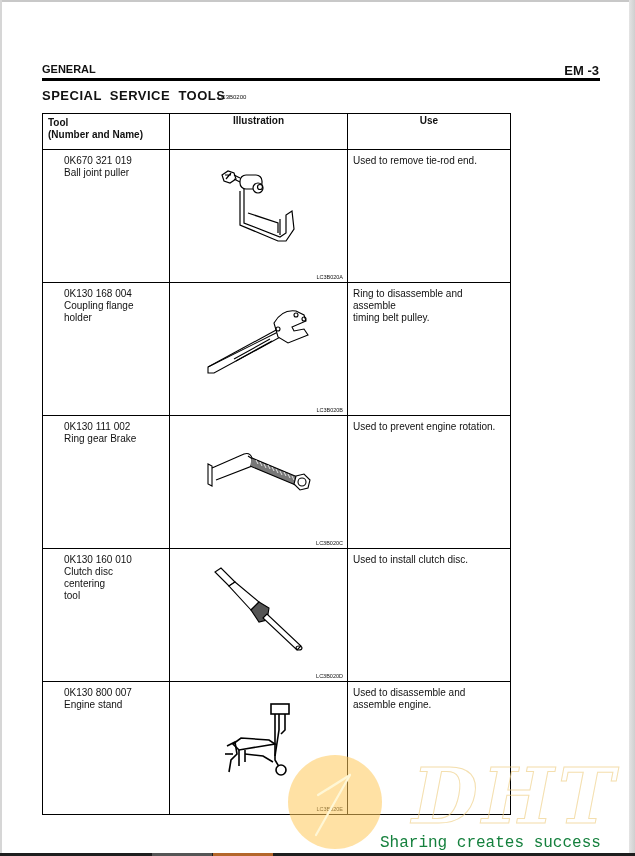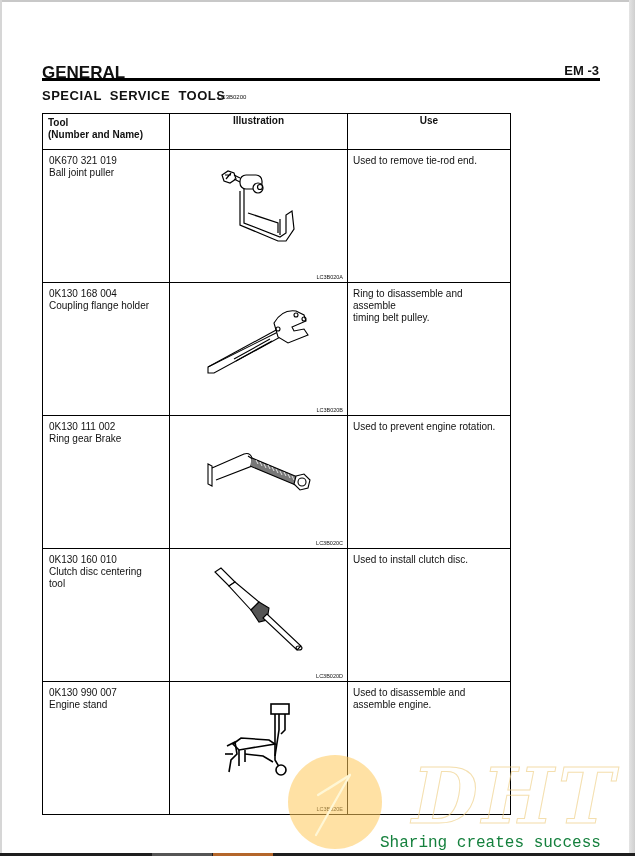--- a/index.html
+++ b/index.html
@@ -5,34 +5,34 @@
   html, body { margin:0; padding:0; }
   body { width:635px; height:856px; background:#ffffff; position:relative; overflow:hidden;
          font-family:"Liberation Sans", sans-serif; color:#111; }
   .frame-top { position:absolute; left:0; top:0; width:635px; height:2px; background:#c8c8c8; }
   .frame-left { position:absolute; left:0; top:0; width:2px; height:856px; background:#d6d6d6; }
   .frame-right { position:absolute; right:0; top:0; width:6px; height:856px; background:linear-gradient(to right,#e4e4e4,#cfcfcf); }
   .bottom-bar { position:absolute; left:0; bottom:0; width:635px; height:3px; background:#1e1e1e; }
   .bottom-bar .seg1 { position:absolute; left:152px; width:60px; height:3px; background:#555; }
   .bottom-bar .seg2 { position:absolute; left:213px; width:60px; height:3px; background:#b4662a; }
 
-  .hdr-left { position:absolute; left:42px; top:63px; font-weight:bold; font-size:17px; }
+  .hdr-left { position:absolute; left:42px; top:63px; font-weight:bold; font-size:11px; }
   .hdr-right { position:absolute; right:36px; top:63px; font-weight:bold; font-size:13px;margin-left:12px; }
   .hdr-rule { position:absolute; left:42px; top:78px; width:558px; height:3px; background:#000; }
   .title { position:absolute; left:42px; top:88px; font-weight:bold; font-size:13px; letter-spacing:0.5px; }
   .title-code { position:absolute; left:218px; top:94px; font-size:6px; }
 
   table.tools { position:absolute; left:42px; top:113px; width:469px; border-collapse:collapse; font-size:10px; }
   table.tools th, table.tools td { border:1px solid #000; vertical-align:top; }
   table.tools th { height:29px; font-weight:bold; font-size:10px; }
   th.col-tool { width:116px; text-align:left; padding:3px 5px; line-height:12px; vertical-align:middle; }
   th.col-ill { width:175px; text-align:center; vertical-align:middle; }
   th.col-use { text-align:center; vertical-align:middle; }
   td { height:122px; }
-  td.tool { padding:5px 6px; line-height:12px; }
+  td.tool { padding:5px 21px; line-height:12px; }
   td.ill { position:relative; padding:0; }
   td.use { padding:5px 5px; line-height:12px;margin-left:40px; }
   .fig { position:absolute; left:0; right:0; top:8px; height:100px; display:flex; justify-content:center; align-items:center; }
   .fig-code { position:absolute; right:4px; bottom:2px; font-size:5.5px; }
 
   .wm-circle { position:absolute; left:288px; top:755px; width:94px; height:94px; border-radius:50%;
                background:rgba(255,200,90,0.55); }
   .wm-arrow { position:absolute; left:288px; top:755px; }
   .wm-dht { position:absolute; left:412px; top:752px; font-size:76px; font-weight:bold; font-style:italic;
             color:transparent; -webkit-text-stroke:1px rgba(240,210,140,0.7); letter-spacing:4px; font-family:"DejaVu Serif", serif;text-align:right; }
@@ -157,21 +157,21 @@
         </div>
         <div class="fig-code">LC3B020D</div>
       </td>
       <td class="use">
         <div>Used to install clutch disc.</div>
       </td>
     </tr>
 
     <tr>
       <td class="tool">
-        <div>0K130 990 007</div>
+        <div>0K130 800 007</div>
         <div>Engine stand</div>
       </td>
       <td class="ill">
         <div class="fig">
           <svg width="80" height="80" viewBox="0 0 80 80" fill="none" stroke="#000" stroke-width="1.6">
             <rect x="52" y="4" width="18" height="10" fill="#fff"></rect>
             <path d="M60,14 L60,30 M66,14 L66,30 L62,34"></path>
             <path d="M56,14 L56,60 L62,70"></path>
             <path d="M60,30 L56,56"></path>
             <path d="M14,44 L22,38 L50,40 L56,44 L20,50 Z" fill="#fff"></path>

